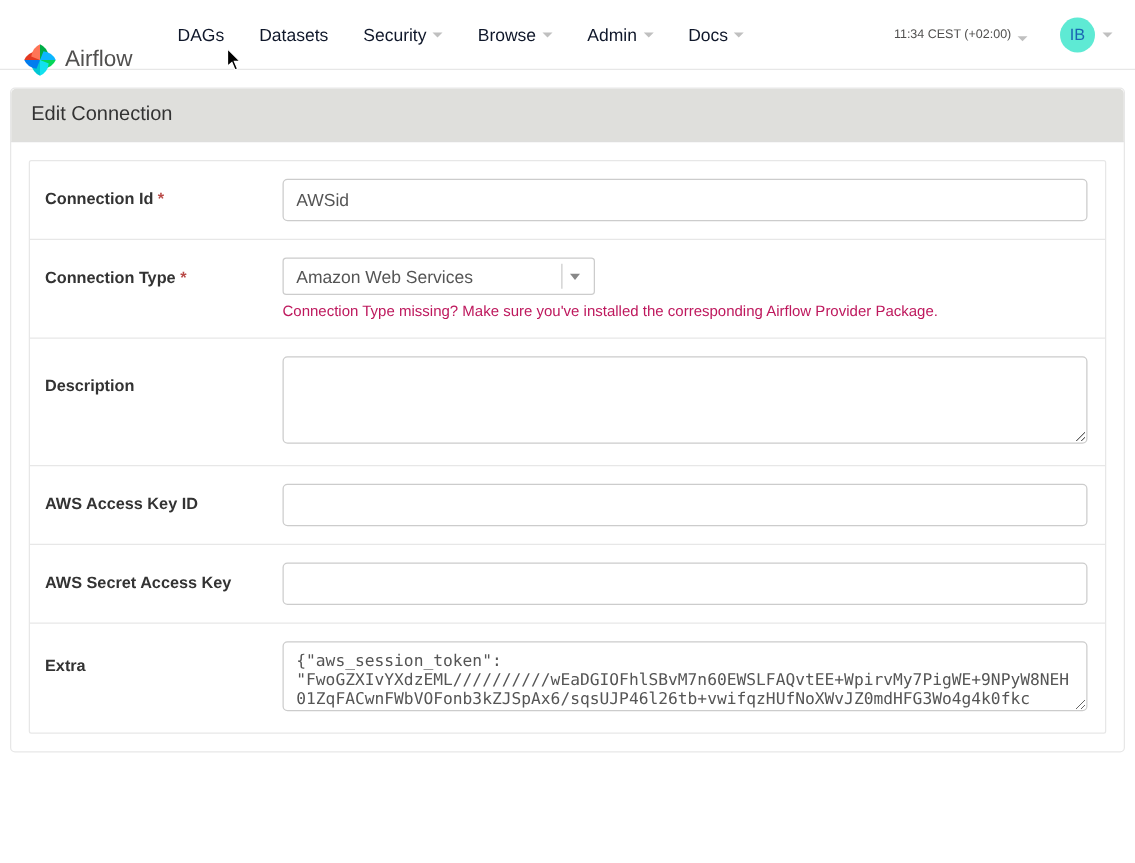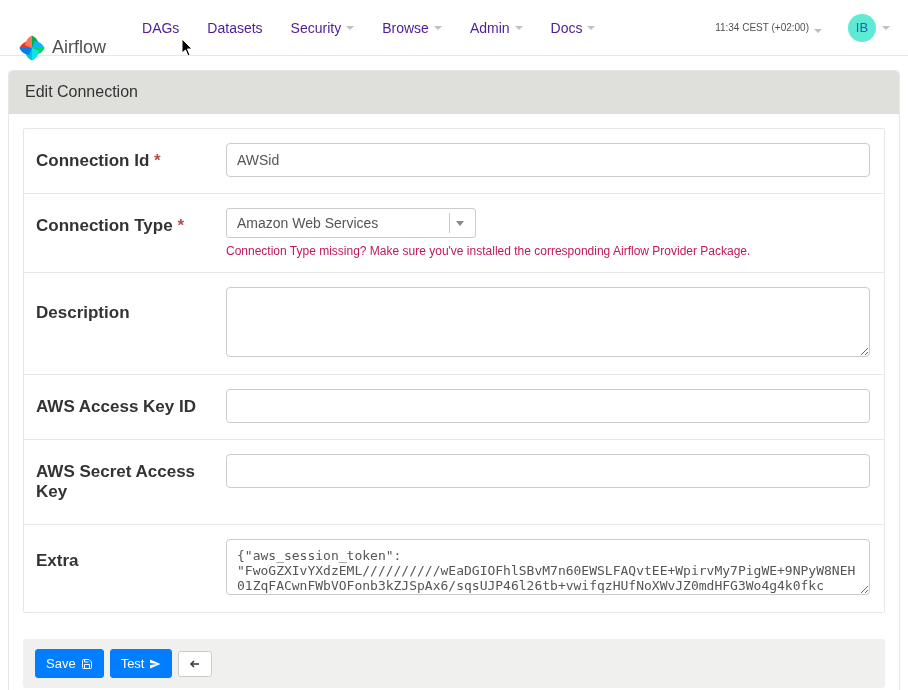--- a/index.html
+++ b/index.html
@@ -5,37 +5,37 @@
   * { box-sizing: border-box; }
   html, body { margin:0; padding:0; font-family: -apple-system, "Helvetica Neue", Helvetica, Arial, sans-serif; font-size:14px; color:#333; background:#fff; }
   body { width:908px; }
 
   
   .navbar { height:56px; display:flex; align-items:center; padding:0 18px; border-bottom:1px solid #e7e7e7; background:#fff; }
   .brand { display:flex; align-items:center; gap:6px; margin-right:22px;margin-top:40px; }
   .brand-logo { width:28px; height:28px; }
   .brand-text { font-size:18px; color:#51504f; font-weight:400; }
   .nav-links { display:flex; align-items:center; gap:0; }
-  .nav-item { padding:6px 14px; color:#4c1d95; font-size:14px; cursor:pointer; display:flex; align-items:center; gap:3px; }
+  .nav-item { padding:6px 14px; color:#0f172a; font-size:14px; cursor:pointer; display:flex; align-items:center; gap:3px; }
   .caret { display:inline-block; width:0; height:0; margin-left:2px; border-left:4px solid transparent; border-right:4px solid transparent; border-top:4px solid #c0c0c0; }
   .nav-time { margin-left:auto; color:#51504f; font-size:10px; display:flex; align-items:flex-end; gap:3px; padding:6px 10px; cursor:pointer; }
   .user-chip { margin-left:16px; display:flex; align-items:center; gap:4px; cursor:pointer;}
   .user-badge { width:28px; height:28px; border-radius:50%; background:#5eead4; color:#1a66b3; font-weight:500; font-size:13px; display:flex; align-items:center; justify-content:center; }
 
   .cursor { position:absolute; left:181px; top:38px; width:14px; height:20px; pointer-events:none; }
 
   
   .panel { margin:14px 8px 8px 8px; border:1px solid #e7e7e7; border-radius:4px; background:#fff; }
   .panel-heading { background:#dfdfdc; padding:12px 16px; font-size:16px; color:#333; border-bottom:1px solid #ddd; border-top-left-radius:4px; border-top-right-radius:4px; }
   .panel-body { padding:14px; }
 
   .form-table { width:100%; border:1px solid #e7e7e7; border-radius:2px; }
   .form-row { display:flex; border-bottom:1px solid #e7e7e7; }
   .form-row:last-child { border-bottom:none; }
-  .form-label { width:188px; flex:0 0 188px; padding:22px 12px; font-weight:700; color:#333; font-size:17px; }
+  .form-label { width:188px; flex:0 0 188px; padding:22px 12px; font-weight:700; color:#333; font-size:13px; }
   .req { color:#b94a48; font-weight:700; }
   .form-control-cell { flex:1; padding:14px 14px; }
   .text-input { width:100%; padding:8px 10px; border:1px solid #ccc; border-radius:4px; font-size:14px; color:#555; background:#fff; }
   .textarea { width:100%; padding:8px 10px; border:1px solid #ccc; border-radius:4px; font-size:13px; color:#555; resize:both; }
   .select-wrap { display:flex; flex-direction:column; gap:6px; }
   .select { width:250px; padding:6px 28px 6px 10px; border:1px solid #ccc; border-radius:3px; background:#fff; font-size:14px; color:#555; position:relative; cursor:pointer; }
   .select .sel-caret { position:absolute; right:6px; top:4px; bottom:4px; width:20px; border-left:1px solid #ccc; display:flex; align-items:center; justify-content:center; }
   .select .sel-caret span { display:inline-block; width:0; height:0; border-left:4px solid transparent; border-right:4px solid transparent; border-top:5px solid #888; }
   .helptext { font-size:12px; color:#be185d; }
 
@@ -150,36 +150,14 @@
 
       <div class="form-row">
         <div class="form-label" style="padding-top:26px;">Extra</div>
         <div class="form-control-cell">
           <textarea class="textarea" style="height: 56px; overflow: hidden; white-space: pre-wrap;">{"aws_session_token": "FwoGZXIvYXdzEML//////////wEaDGIOFhlSBvM7n60EWSLFAQvtEE+WpirvMy7PigWE+9NPyW8NEH01ZqFACwnFWbVOFonb3kZJSpAx6/sqsUJP46l26tb+vwifqzHUfNoXWvJZ0mdHFG3Wo4g4k0fkc</textarea>
         </div>
       </div>
 
     </div>
 
-    <div class="actions">
-      <button class="btn btn-primary">
-        <span>Save</span>
-        <svg class="icon" width="12" height="12" viewBox="0 0 24 24" fill="none" stroke="#fff" stroke-width="2">
-            <path d="M19 21H5a2 2 0 0 1-2-2V5a2 2 0 0 1 2-2h11l5 5v11a2 2 0 0 1-2 2z"></path>
-            <polyline points="17 21 17 13 7 13 7 21"></polyline>
-            <polyline points="7 3 7 8 15 8"></polyline>
-          </svg>
-      </button>
-      <button class="btn btn-primary">
-        <span>Test</span>
-        <svg class="icon" width="12" height="12" viewBox="0 0 24 24" fill="#fff">
-            <path d="M2 21l21-9L2 3v7l15 2-15 2v7z"></path>
-          </svg>
-      </button>
-      <button class="btn btn-default">
-        <svg class="icon" width="12" height="12" viewBox="0 0 24 24" fill="none" stroke="#333" stroke-width="3">
-            <line x1="20" y1="12" x2="4" y2="12"></line>
-            <polyline points="10 18 4 12 10 6"></polyline>
-          </svg>
-      </button>
-    </div>
   </div>
 </div>
 
 </body></html>

